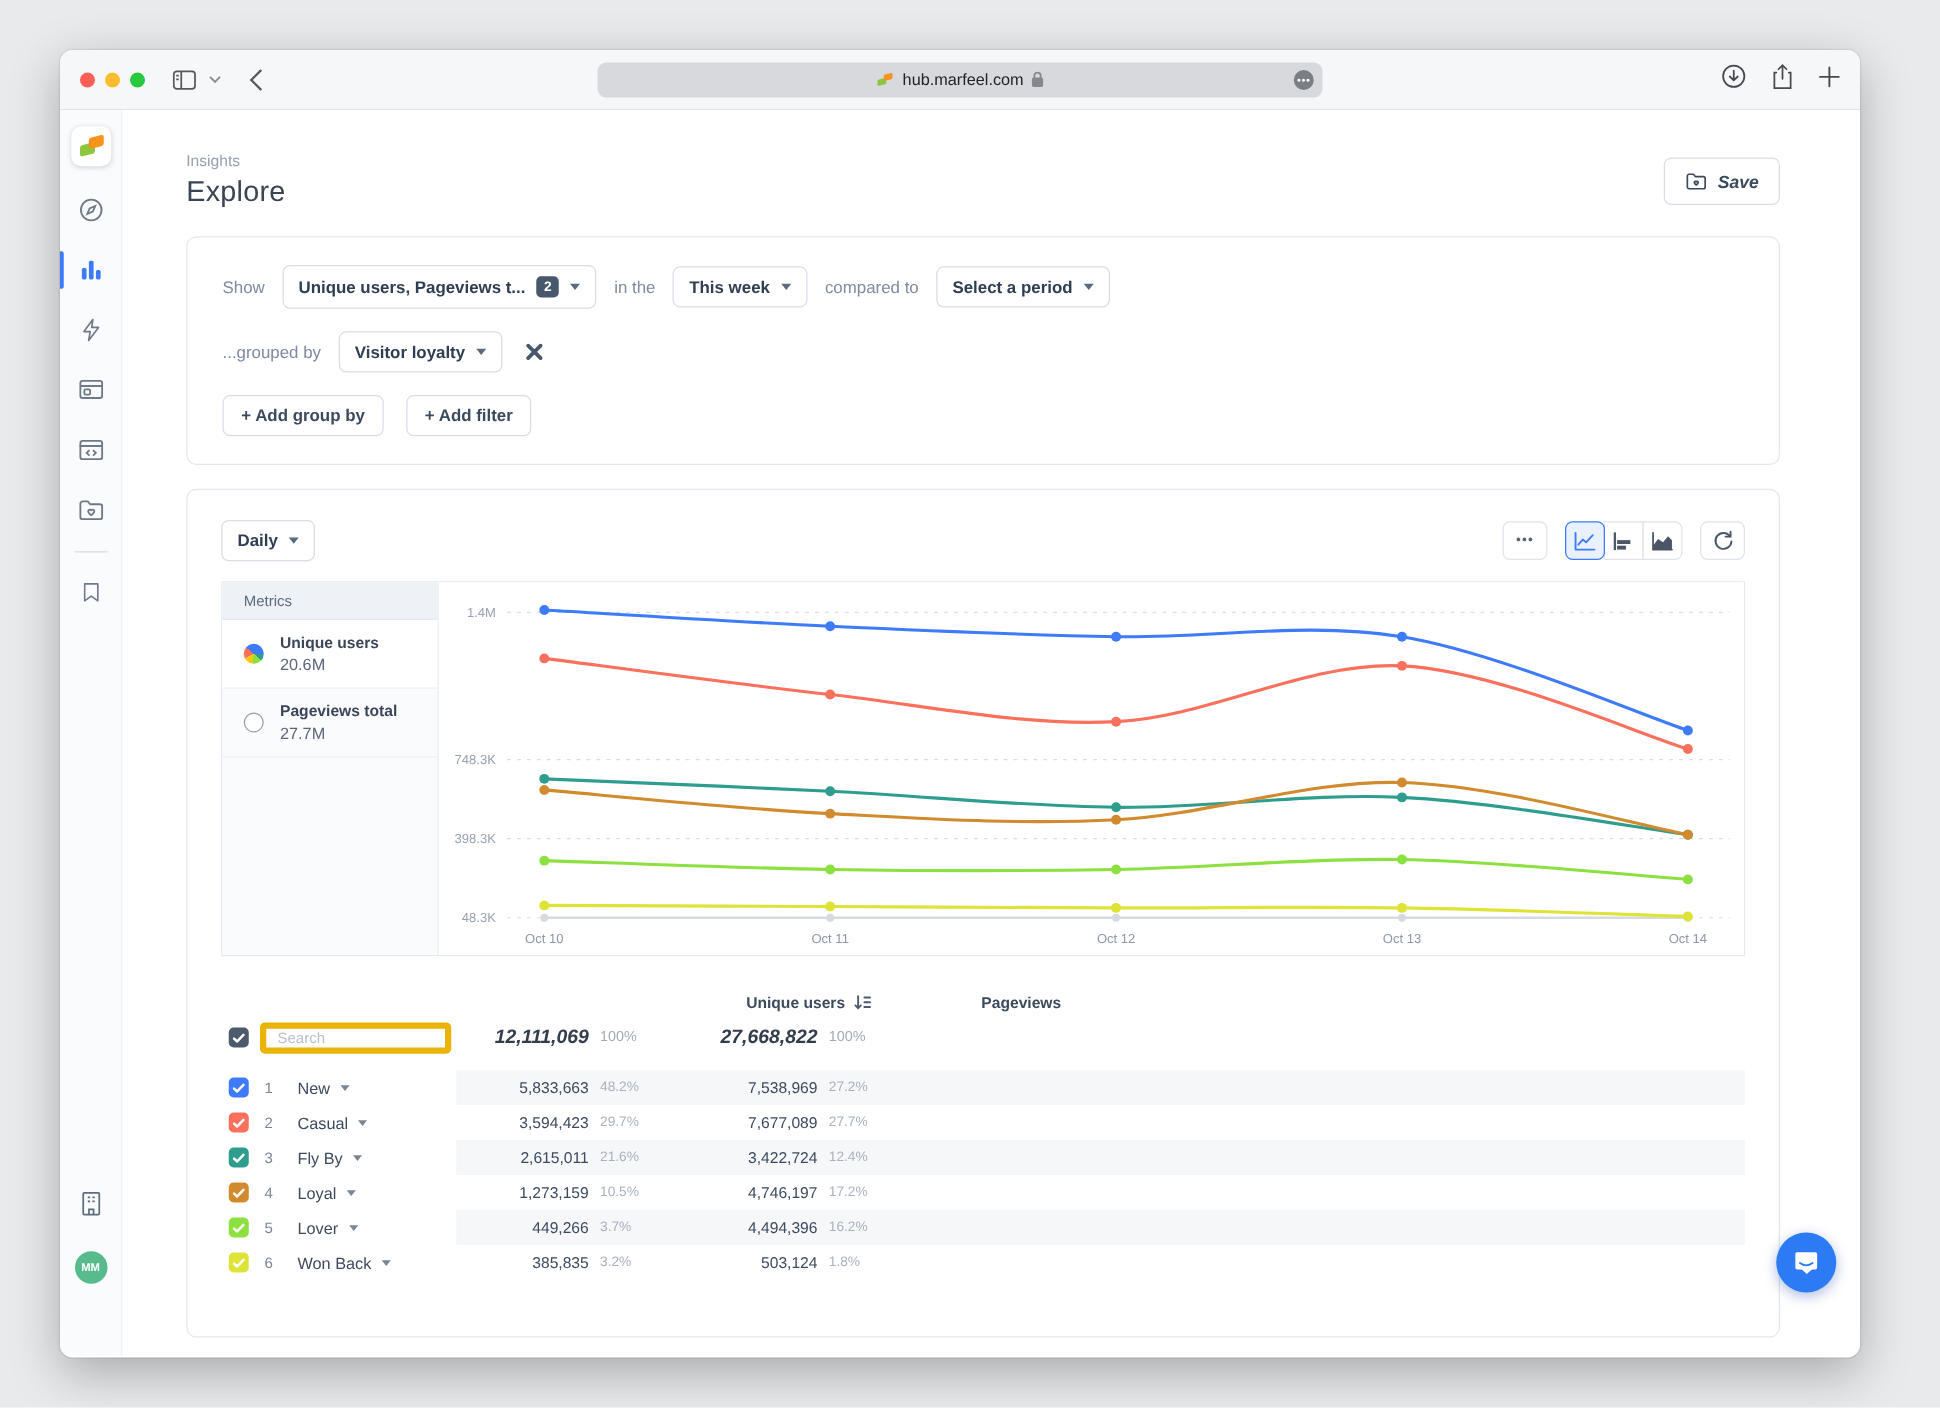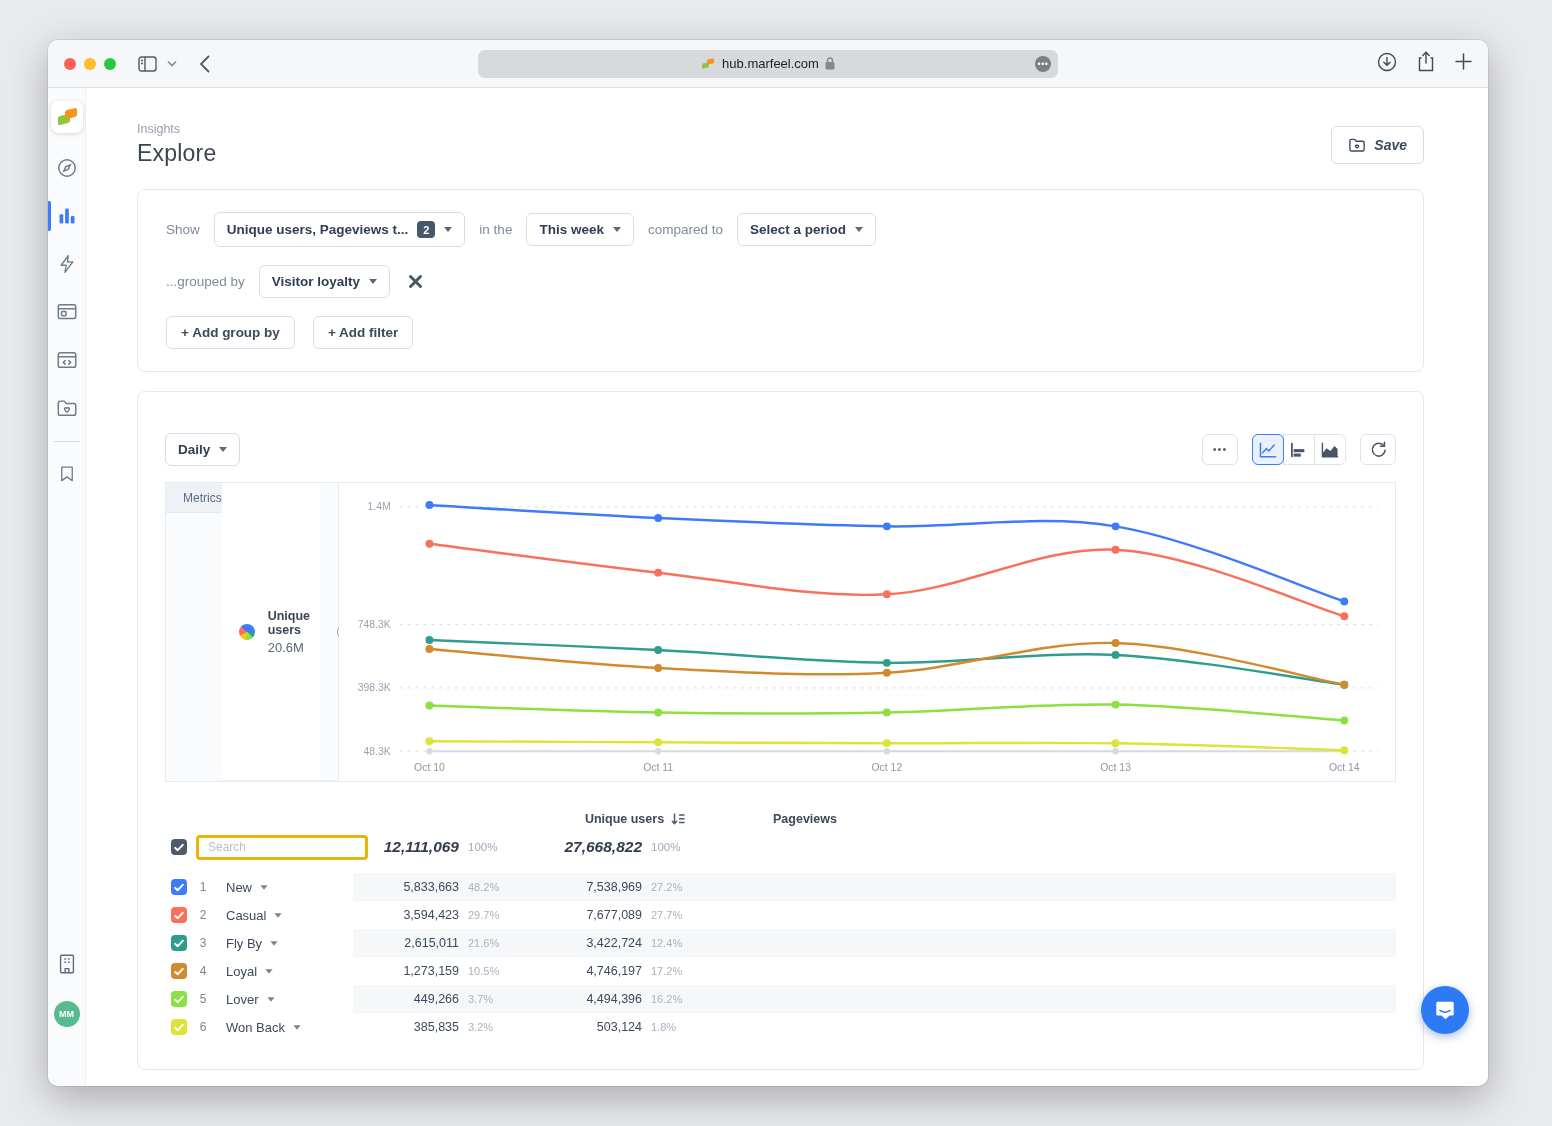--- a/index.html
+++ b/index.html
@@ -19,21 +19,21 @@
   .tb-icon.small { margin-left:10px; color:#8a8d93; }
   .urlbar { position:absolute; left:50%; transform:translateX(-50%); width:580px; height:28px; background:#d8d9dc;
             border-radius:7px; display:flex; align-items:center; justify-content:center; gap:6px; font-size:13px; color:#202327; }
   .url-ellipsis { position:absolute; right:7px; top:6px; width:16px; height:16px; border-radius:50%; background:#7b7e84;
                   color:#fff; font-size:9px; line-height:16px; text-align:center; letter-spacing:.5px; }
   .tb-right { margin-left:auto; display:flex; align-items:center; gap:20px; color:#46494f; }
   .scroll-thumb { position:absolute; right:3px; top:100px; width:6px; height:44px; background:rgba(0,0,0,.16); border-radius:3px; }
 
   
   .app { display:flex; height:997px; border-radius:0 0 10px 10px; overflow:hidden; }
-  .sidebar { width:38px; background:#fafbfc; border-right:1px solid #edeff2; display:flex; flex-direction:column; align-items:center; padding-top:13px; }
+  .sidebar { width:50px; background:#fafbfc; border-right:1px solid #edeff2; display:flex; flex-direction:column; align-items:center; padding-top:13px; }
   .logo-card { width:32px; height:32px; background:#fff; border-radius:8px; box-shadow:0 1px 4px rgba(40,50,70,.18); position:relative; margin-bottom:18px; }
   .logo-card .p1 { position:absolute; left:7px; top:14px; width:12px; height:9px; background:#8dc63f; border-radius:2px; transform:skewY(-14deg); }
   .logo-card .p2 { position:absolute; left:14px; top:8px; width:12px; height:9px; background:#f7941e; border-radius:2px; transform:skewY(-14deg); }
   .nav-item { width:100%; height:34px; display:flex; align-items:center; justify-content:center; color:#6e7989; position:relative; margin-bottom:14px; }
   .nav-item.active { color:#3e7bfa; }
   .nav-item.active::before { content:""; position:absolute; left:0; top:2px; width:3px; height:30px; background:#3e7bfa; border-radius:0 2px 2px 0; }
   .side-divider { width:26px; height:1px; background:#d6dbe2; margin:2px 0 14px; }
   .side-bottom { margin-top:auto; display:flex; flex-direction:column; align-items:center; gap:22px; margin-bottom:58px; color:#5d6b7d; }
   .avatar { width:26px; height:26px; border-radius:50%; background:#57bb8e; color:#fff; font-size:9px; font-weight:700; display:flex; align-items:center; justify-content:center; }
 
@@ -52,55 +52,55 @@
   .f-row:last-child { margin-bottom:0; }
   .f-label { font-size:13.5px; color:#7d8a9f; }
   .dd { display:inline-flex; align-items:center; gap:9px; border:1px solid #d8dde5; border-radius:6px; background:#fff;
         padding:8px 12px; font-size:13.5px; font-weight:600; color:#2f3e52; cursor:pointer; font-family:inherit; }
   .caret { width:0; height:0; border-left:4px solid transparent; border-right:4px solid transparent; border-top:5px solid #5a6b80; }
   .badge { min-width:18px; height:17px; background:#47586d; border-radius:4px; color:#fff; font-size:11px; font-weight:600;
            display:inline-flex; align-items:center; justify-content:center; padding:0 4px; }
   .x-btn { background:none; border:none; cursor:pointer; color:#47586d; display:flex; margin-left:4px; }
 
   
-  .chart-card { margin-top:19px; padding:41px 27px 0; height:679px; }
+  .chart-card { margin-top:19px; padding:24px 27px 0; height:679px; }
   .c-toolbar { display:flex; justify-content:space-between; align-items:center; margin-bottom:16px; }
   .tool-right { display:flex; align-items:center; gap:14px; }
   .icon-btn { width:36px; height:31px; border:1px solid #dfe3ea; border-radius:6px; background:#fff; display:flex;
               align-items:center; justify-content:center; color:#4a5666; cursor:pointer; }
   .seg { display:flex; }
   .seg .icon-btn { width:32px; border-radius:0; margin-left:-1px; }
   .seg .icon-btn:first-child { border-radius:6px; margin-left:0; }
   .seg .icon-btn.selected { border:1.5px solid #3e7bfa; background:#e9f1fe; color:#3e7bfa; z-index:1; }
   .seg .icon-btn:last-child { border-radius:0 6px 6px 0; }
   .dots3 { font-size:11px; letter-spacing:1px; color:#55607 0; line-height:1; color:#556070; }
 
   .chart-region { display:flex; border:1px solid #e5eaf2; height:300px; }
-  .metrics { width:173px; border-right:1px solid #e5eaf2; background:#fafbfd; display:flex; flex-direction:row; }
+  .metrics { width:173px; border-right:1px solid #e5eaf2; background:#fafbfd; display:flex; flex-direction:column; }
   .m-header { height:30px; background:#eef1f6; border-bottom:1px solid #e5eaf2; font-size:12px; color:#5b6b80;
               display:flex; align-items:center; padding-left:17px; }
   .m-item { padding:11px 10px 11px 17px; display:flex; align-items:center; gap:13px; border-bottom:1px solid #edf0f5; cursor:pointer; }
   .m-item.selected { background:#fff; }
   .m-item .disc { width:16px; height:16px; border-radius:50%; flex:none; }
   .disc.multi { background:conic-gradient(#3e7bfa 0 25%, #2f9d8d 25% 37%, #8ce040 37% 52%, #f5c518 52% 68%, #f9705c 68% 86%, #3e7bfa 86%); }
   .disc.empty { border:1.6px solid #95a0ae; background:#fff; }
   .m-label { font-size:12.5px; font-weight:600; color:#3a4658; }
   .m-value { font-size:13px; color:#5b6779; margin-top:3px; }
   .plot { flex:1; position:relative; background:#fff; }
 
   
   .table { margin-top:27px; }
   .t-cols { display:flex; margin-left:188px; height:20px; align-items:center; font-size:12.5px; font-weight:700; color:#3c4a5e; }
   .h-uu { width:196px; display:flex; align-items:center; justify-content:center; gap:7px; }
   .h-pv { width:144px; text-align:center; }
   .t-main { display:flex; align-items:center; height:36px; }
   .t-left { width:188px; display:flex; align-items:center; gap:9px; padding-left:6px; }
   .checkbox { width:16px; height:16px; border-radius:4px; display:flex; align-items:center; justify-content:center; flex:none; cursor:pointer; }
   .checkbox.master { background:#4d5a6b; }
-  .search { width:172px; height:25px; border:3px solid #eab308; border-radius:4px; font-size:12px; padding:0 9px; color:#3c4a5e; font-family:inherit; }
+  .search { width:153px; height:25px; border:5px solid #eab308; border-radius:4px; font-size:12px; padding:0 9px; color:#3c4a5e; font-family:inherit; }
   .search::placeholder { color:#b9c0cb; }
   .t-vals { flex:1; display:flex; align-items:center; height:100%; }
   .v-uu { width:106px; text-align:right; font-size:12.5px; color:#3c4a5e; }
   .v-uupct { width:60px; padding-left:9px; font-size:11px; color:#aab2bf; }
   .v-pv { width:123px; text-align:right; font-size:12.5px; color:#3c4a5e; }
   .v-pvpct { padding-left:9px; font-size:11px; color:#aab2bf; }
   .tot .v-uu, .tot .v-pv { font-size:15.5px; font-weight:600; color:#333d4b;font-style:italic; }
   .tot .v-uupct, .tot .v-pvpct { font-size:11.5px; color:#a2aab8; }
   .t-rows { margin-top:8px; }
   .t-row { display:flex; align-items:center; height:28px; }

